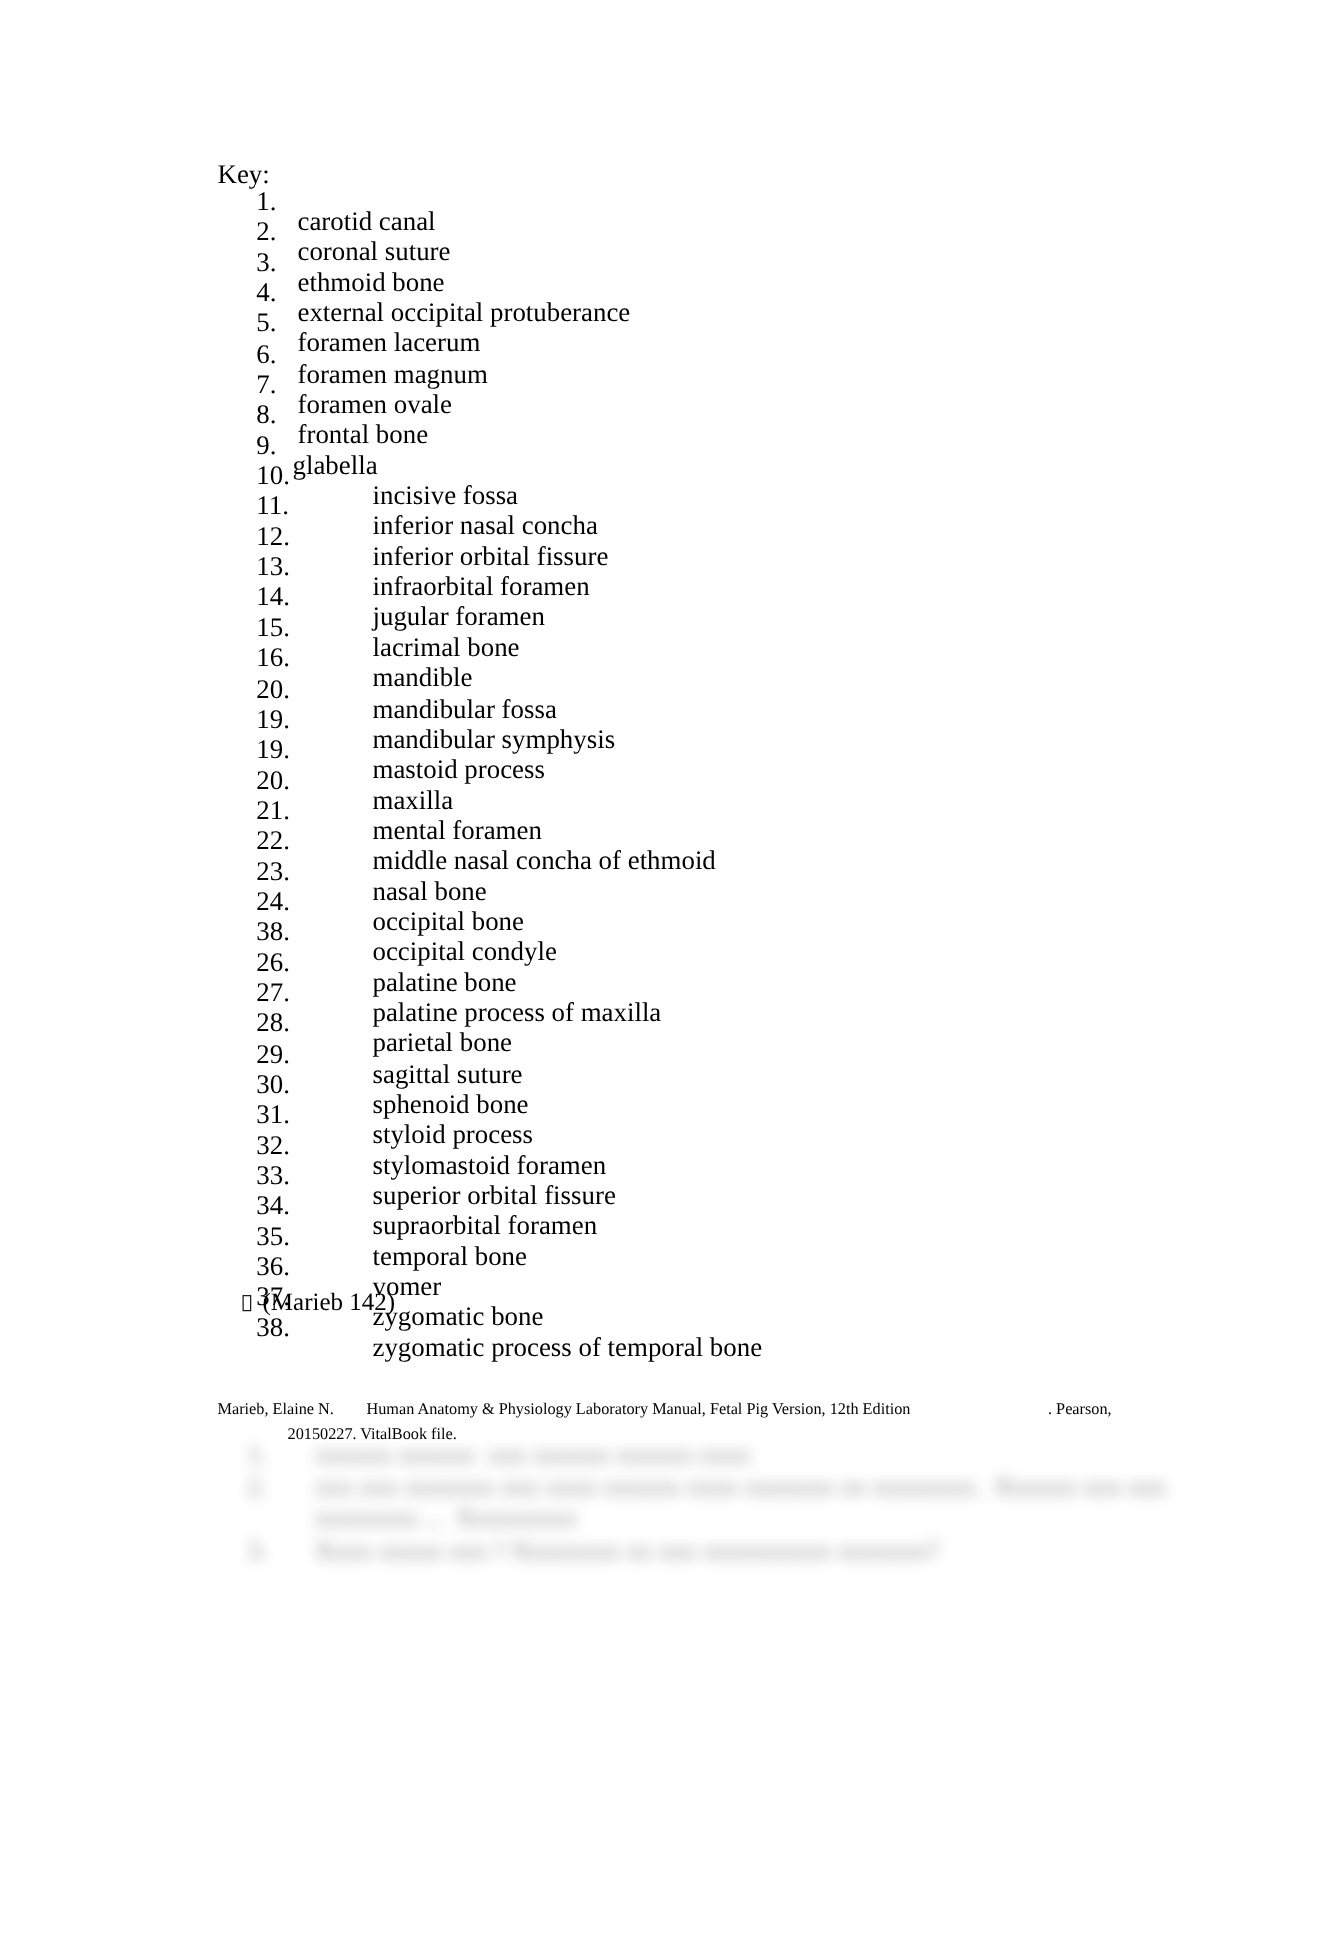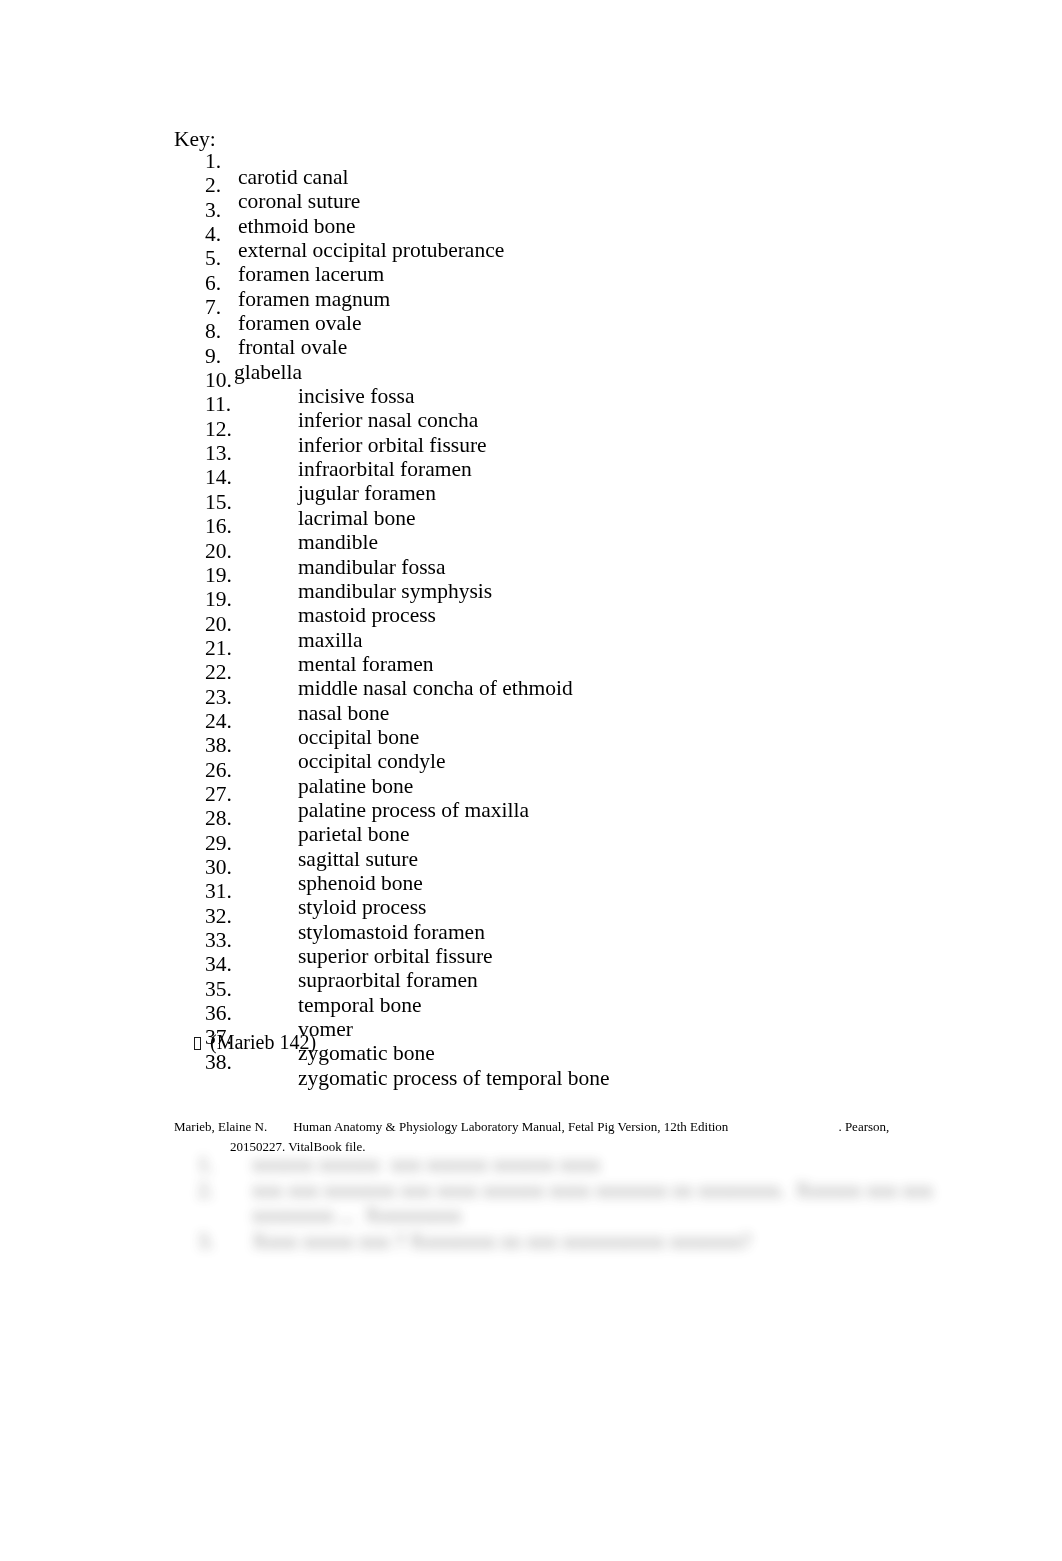--- a/index.html
+++ b/index.html
@@ -127,21 +127,21 @@
   <div class="key-heading">Key:</div>
 
   <div class="key-list" id="key-list">
       <div class="key-row"><span class="num">1.</span><span class="label">carotid canal</span></div>
       <div class="key-row"><span class="num">2.</span><span class="label">coronal suture</span></div>
       <div class="key-row"><span class="num">3.</span><span class="label">ethmoid bone</span></div>
       <div class="key-row"><span class="num">4.</span><span class="label">external occipital protuberance</span></div>
       <div class="key-row"><span class="num">5.</span><span class="label">foramen lacerum</span></div>
       <div class="key-row"><span class="num">6.</span><span class="label">foramen magnum</span></div>
       <div class="key-row"><span class="num">7.</span><span class="label">foramen ovale</span></div>
-      <div class="key-row"><span class="num">8.</span><span class="label">frontal ovale</span></div>
+      <div class="key-row"><span class="num">8.</span><span class="label">frontal bone</span></div>
       <div class="key-row tight"><span class="num">9.</span><span class="label">glabella</span></div>
       <div class="key-row tabbed"><span class="num">10.</span><span class="label">incisive fossa</span></div>
       <div class="key-row tabbed"><span class="num">11.</span><span class="label">inferior nasal concha</span></div>
       <div class="key-row tabbed"><span class="num">12.</span><span class="label">inferior orbital fissure</span></div>
       <div class="key-row tabbed"><span class="num">13.</span><span class="label">infraorbital foramen</span></div>
       <div class="key-row tabbed"><span class="num">14.</span><span class="label">jugular foramen</span></div>
       <div class="key-row tabbed"><span class="num">15.</span><span class="label">lacrimal bone</span></div>
       <div class="key-row tabbed"><span class="num">16.</span><span class="label">mandible</span></div>
       <div class="key-row tabbed"><span class="num">20.</span><span class="label">mandibular fossa</span></div>
       <div class="key-row tabbed"><span class="num">19.</span><span class="label">mandibular symphysis</span></div>

